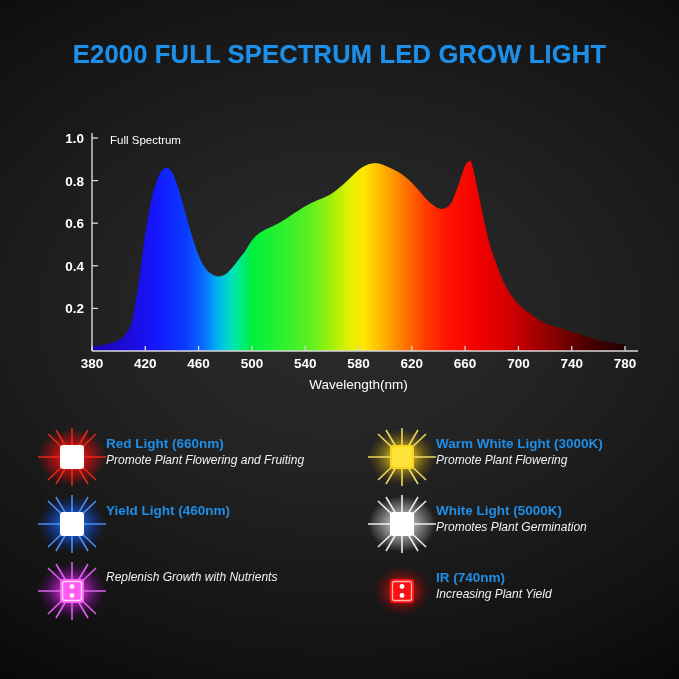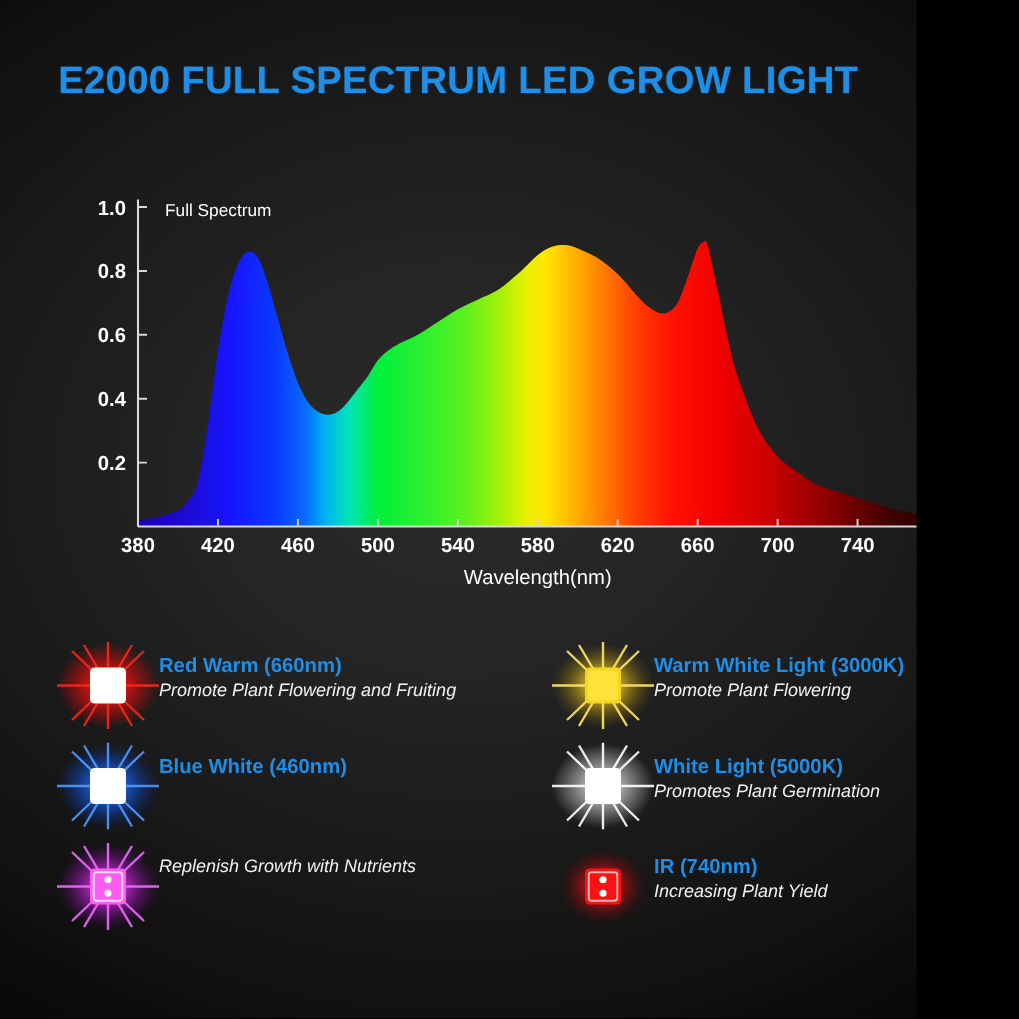--- a/index.html
+++ b/index.html
@@ -10,21 +10,21 @@
   body {
     width: 679px;
     height: 679px;
     overflow: hidden;
     font-family: "Liberation Sans", sans-serif;
     position: relative;
   }
   #page {
     position: absolute;
     inset: 0;
-    width: 611px;
+    width: 679px;
     height: 679px;
     background:
       radial-gradient(ellipse 95% 70% at 50% 46%, #2b2b2b 0%, #242424 30%, #1a1a1a 55%, #121212 75%, #0a0a0a 90%, #050505 100%),
       #070707;
     overflow: hidden;
   }
 
   
   #title {
     position: absolute;
@@ -241,21 +241,21 @@
               <line x1="38" y1="29" x2="22" y2="2"></line>
                 <line x1="38" y1="29" x2="54" y2="2"></line>
               <line x1="38" y1="29" x2="22" y2="56"></line>
                 <line x1="38" y1="29" x2="54" y2="56"></line>
             </g>
             <rect x="26" y="17" width="24" height="24" rx="3" fill="#fdfdf6"></rect>
             <rect x="28" y="19" width="20" height="20" rx="2.5" fill="#ffffff" opacity="0.9"></rect>
           </svg>
         </div>
         <div class="legend-text">
-          <div class="legend-title">Red Warm (660nm)</div>
+          <div class="legend-title">Red Light (660nm)</div>
           <div class="legend-sub">Promote Plant Flowering and Fruiting</div>
         </div>
       </div>
 
       <div class="legend-item">
         <div class="legend-icon-wrap">
           <svg class="legend-icon" viewBox="0 0 76 58">
             <defs>
               <radialGradient id="gBlue">
                   <stop offset="0%" stop-color="#8fc4ff" stop-opacity="0.95"></stop>
@@ -276,21 +276,21 @@
               <line x1="38" y1="29" x2="22" y2="2"></line>
                 <line x1="38" y1="29" x2="54" y2="2"></line>
               <line x1="38" y1="29" x2="22" y2="56"></line>
                 <line x1="38" y1="29" x2="54" y2="56"></line>
             </g>
             <rect x="26" y="17" width="24" height="24" rx="3" fill="#fdfdff"></rect>
             <rect x="28" y="19" width="20" height="20" rx="2.5" fill="#ffffff" opacity="0.92"></rect>
           </svg>
         </div>
         <div class="legend-text">
-          <div class="legend-title">Blue White (460nm)</div>
+          <div class="legend-title">Yield Light (460nm)</div>
         </div>
       </div>
 
       <div class="legend-item">
         <div class="legend-icon-wrap">
           <svg class="legend-icon" viewBox="0 0 76 58">
             <defs>
               <radialGradient id="gUv">
                   <stop offset="0%" stop-color="#ff9af8" stop-opacity="0.95"></stop>
                   <stop offset="35%" stop-color="#e02cf0" stop-opacity="0.72"></stop>

